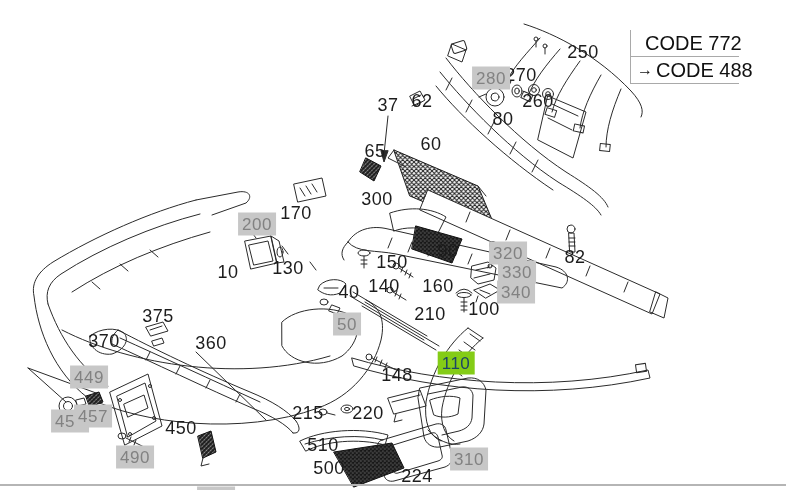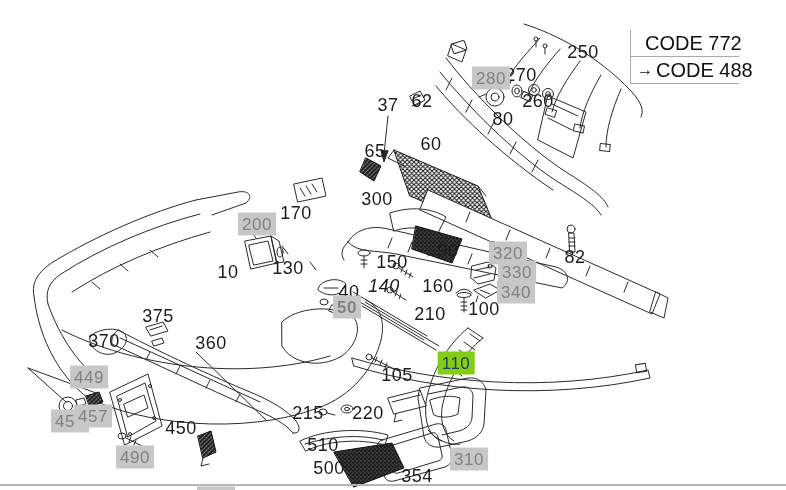--- a/index.html
+++ b/index.html
@@ -242,47 +242,47 @@
         <circle cx="68" cy="406" r="4.5"></circle>
       <polygon points="76,400 84,398 86,404 78,406"></polygon>
       <polygon points="86,396 99,392 103,402 90,407" fill="url(#hatchDense)" stroke="#111"></polygon>
       <path d="M146,327 l17,-5 5,9 -17,5 Z M150,330 l12,-4 M152,341 l10,-3 2,5 -10,3 Z"></path>
     </g>
   </svg>
 
   <div class="labels-layer">
       <span class="part-label plain" style="left: 228px; top: 272px;">10</span>
       <span class="part-label plain" style="left: 349px; top: 292px;">40</span>
-      <span class="part-label gray" style="left: 347px; top: 307px; font-weight: bold;">50</span>
+      <span class="part-label gray" style="left: 347px; top: 324px;">50</span>
       <span class="part-label plain" style="left: 431px; top: 144px;">60</span>
       <span class="part-label plain" style="left: 422px; top: 101px;">62</span>
       <span class="part-label plain" style="left: 375px; top: 151px;">65</span>
       <span class="part-label plain" style="left: 388px; top: 105px;">37</span>
       <span class="part-label plain" style="left: 503px; top: 119px;">80</span>
       <span class="part-label plain" style="left: 575px; top: 257px;">82</span>
       <span class="part-label plain" style="left: 448px; top: 251px;">90</span>
       <span class="part-label plain" style="left: 484px; top: 309px;">100</span>
-      <span class="part-label plain" style="left: 397px; top: 375px;">105</span>
+      <span class="part-label plain" style="left: 397px; top: 375px;">148</span>
       <span class="part-label blue" style="left: 456px; top: 363px;">110</span>
       <span class="part-label plain" style="left: 288px; top: 268px;">130</span>
-      <span class="part-label plain" style="left: 384px; top: 286px; font-style: italic;">140</span>
+      <span class="part-label plain" style="left: 384px; top: 286px;">140</span>
       <span class="part-label plain" style="left: 392px; top: 262px;">150</span>
       <span class="part-label plain" style="left: 438px; top: 286px;">160</span>
       <span class="part-label plain" style="left: 296px; top: 213px;">170</span>
       <span class="part-label gray" style="left: 257px; top: 224px;">200</span>
       <span class="part-label plain" style="left: 430px; top: 314px;">210</span>
       <span class="part-label plain" style="left: 308px; top: 413px;">215</span>
       <span class="part-label plain" style="left: 368px; top: 413px;">220</span>
       <span class="part-label plain" style="left: 583px; top: 52px;">250</span>
       <span class="part-label plain" style="left: 538px; top: 101px;">260</span>
       <span class="part-label plain" style="left: 521px; top: 75px;">270</span>
       <span class="part-label gray" style="left: 491px; top: 78px;">280</span>
       <span class="part-label plain" style="left: 377px; top: 199px;">300</span>
       <span class="part-label gray" style="left: 469px; top: 459px;">310</span>
-      <span class="part-label plain" style="left: 417px; top: 476px;">354</span>
+      <span class="part-label plain" style="left: 417px; top: 476px;">224</span>
       <span class="part-label gray" style="left: 508px; top: 253px;">320</span>
       <span class="part-label gray" style="left: 517px; top: 272px;">330</span>
       <span class="part-label gray" style="left: 516px; top: 292px; text-align: center;">340</span>
       <span class="part-label plain" style="left: 188px; top: 343px; margin-left: 23px;">360</span>
       <span class="part-label plain" style="left: 104px; top: 341px;">370</span>
       <span class="part-label plain" style="left: 158px; top: 316px;">375</span>
       <span class="part-label gray" style="left: 89px; top: 377px;">449</span>
       <span class="part-label plain" style="left: 181px; top: 428px;">450</span>
       <span class="part-label gray" style="left: 70px; top: 421px;">455</span>
       <span class="part-label gray" style="left: 93px; top: 416px;">457</span>

